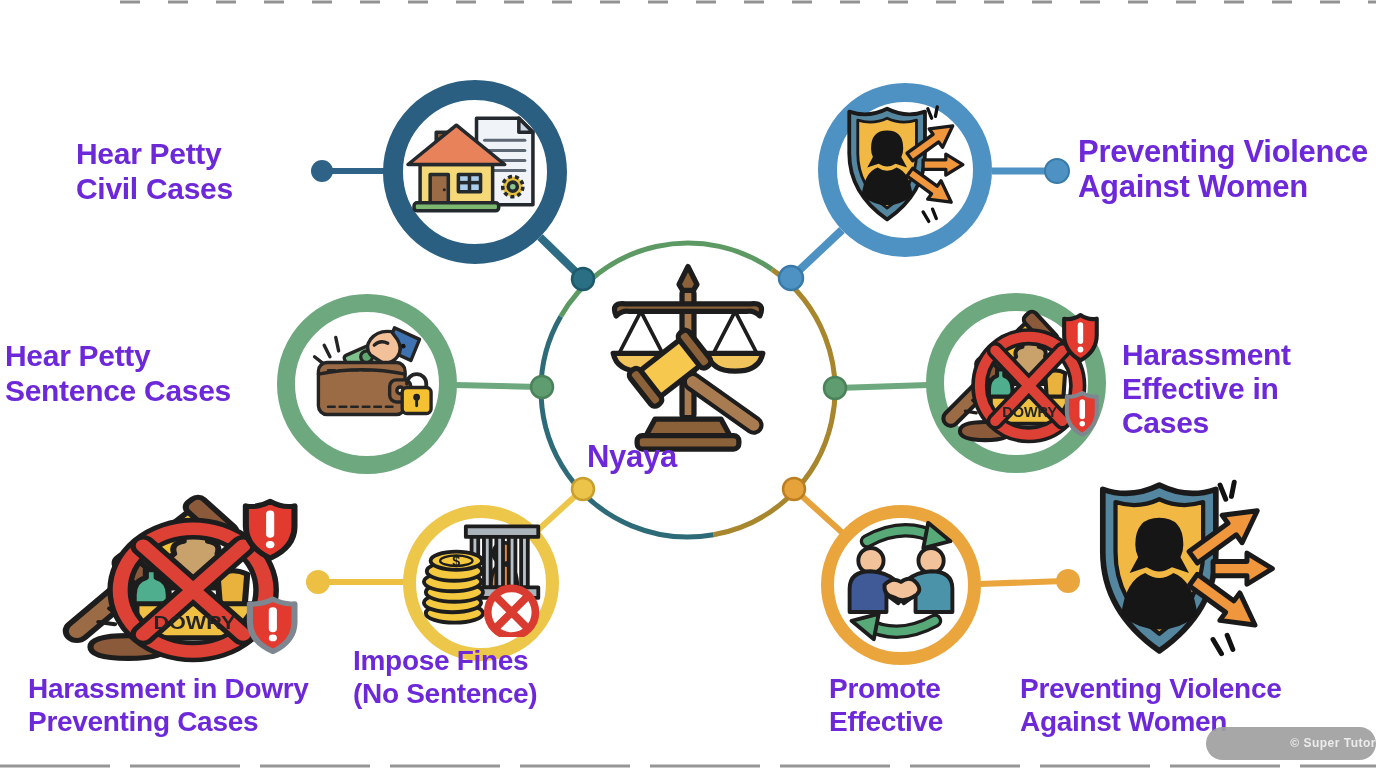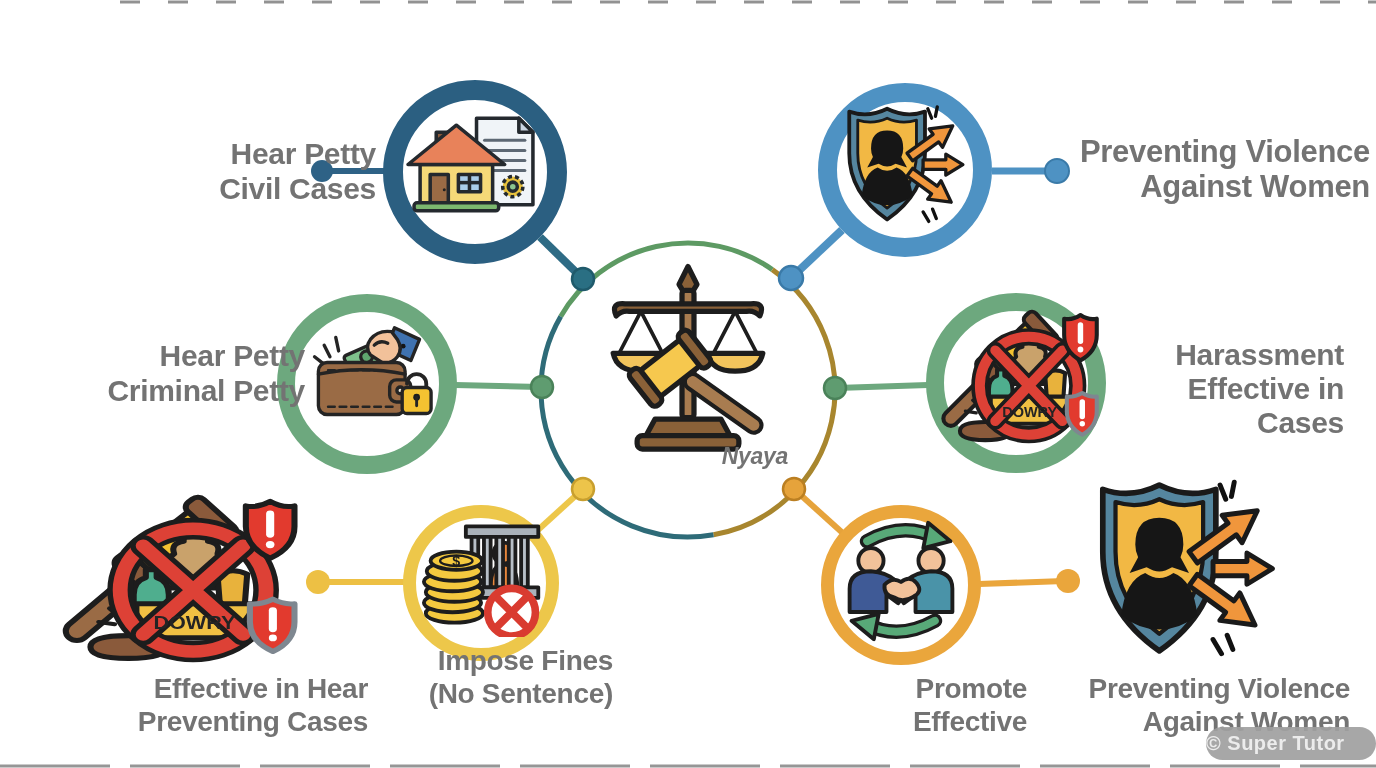--- a/index.html
+++ b/index.html
@@ -19,38 +19,38 @@
   #icon-scales{left:598px;top:256px;width:180px;height:202px;}
   #icon-housedoc{left:406px;top:112px;width:136px;height:106px;}
   #icon-shield-top{left:836px;top:104px;width:142px;height:125px;}
   #icon-wallet{left:303px;top:320px;width:130px;height:111px;}
   #icon-nodowry-right{left:938px;top:306px;width:168px;height:145px;}
   #icon-coins{left:416px;top:515px;width:134px;height:122px;}
   #icon-handshake{left:828px;top:517px;width:146px;height:128px;}
   #icon-nodowry-left{left:58px;top:490px;width:250px;height:182px;}
   #icon-shield-bottom{left:1083px;top:478px;width:212px;height:187px;}
   .label{
-    position:absolute;font-weight:bold;color:#737373;text-align:right;
+    position:absolute;font-weight:bold;color:#6d28d9;text-align:left;
     line-height:35px;font-size:30px;letter-spacing:-0.3px;
   }
   .label span{display:block;}
   .label.small{font-size:28px;line-height:33px;}
   #label-civil{left:76px;top:136px;width:300px;}
   #label-violence-top{left:1078px;top:134px;width:292px;font-size:31px;}
   #label-criminal{left:5px;top:338px;width:300px;}
   #label-harassment{left:1122px;top:338px;width:222px;line-height:34px;}
   #label-dowry{left:28px;top:672px;width:340px;}
   #label-fines{left:353px;top:644px;width:260px;}
-  #label-agreements{left:777px;top:672px;width:250px;}
+  #label-agreements{left:829px;top:672px;width:250px;}
   #label-violence-bottom{left:1020px;top:672px;width:330px;}
-  #label-center{left:546px;top:439px;width:242px;font-size:23px;line-height:35px;font-style:italic;}
+  #label-center{left:587px;top:439px;width:242px;font-size:31px;line-height:35px;}
   .watermark{
     position:absolute;left:1206px;top:727px;width:170px;height:33px;border-radius:17px;
     background:rgba(160,160,160,0.92);color:rgba(255,255,255,0.78);
-    font-size:20px;font-weight:bold;text-align:left;line-height:33px;letter-spacing:0.5px;
+    font-size:12px;font-weight:bold;text-align:right;line-height:33px;letter-spacing:0.5px;
   }
 </style>
 </head>
 <body>
 
 <div class="stage">
 
   <svg width="0" height="0" style="position:absolute" aria-hidden="true">
     <defs>
       <symbol id="sym-shieldwoman" viewBox="0 0 150 132">
@@ -286,29 +286,29 @@
   <div class="label" id="label-civil">
     <span>Hear Petty</span>
     <span>Civil Cases</span>
   </div>
   <div class="label" id="label-violence-top">
     <span>Preventing Violence</span>
     <span>Against Women</span>
   </div>
   <div class="label" id="label-criminal">
     <span>Hear Petty</span>
-    <span>Criminal Petty</span>
+    <span>Sentence Cases</span>
   </div>
   <div class="label" id="label-harassment">
     <span>Harassment</span>
     <span>Effective in</span>
     <span>Cases</span>
   </div>
   <div class="label small" id="label-dowry">
-    <span>Effective in Hear</span>
+    <span>Harassment in Dowry</span>
     <span>Preventing Cases</span>
   </div>
   <div class="label small" id="label-fines">
     <span>Impose Fines</span>
     <span>(No Sentence)</span>
   </div>
   <div class="label small" id="label-agreements">
     <span>Promote</span>
     <span>Effective</span>
   </div>

